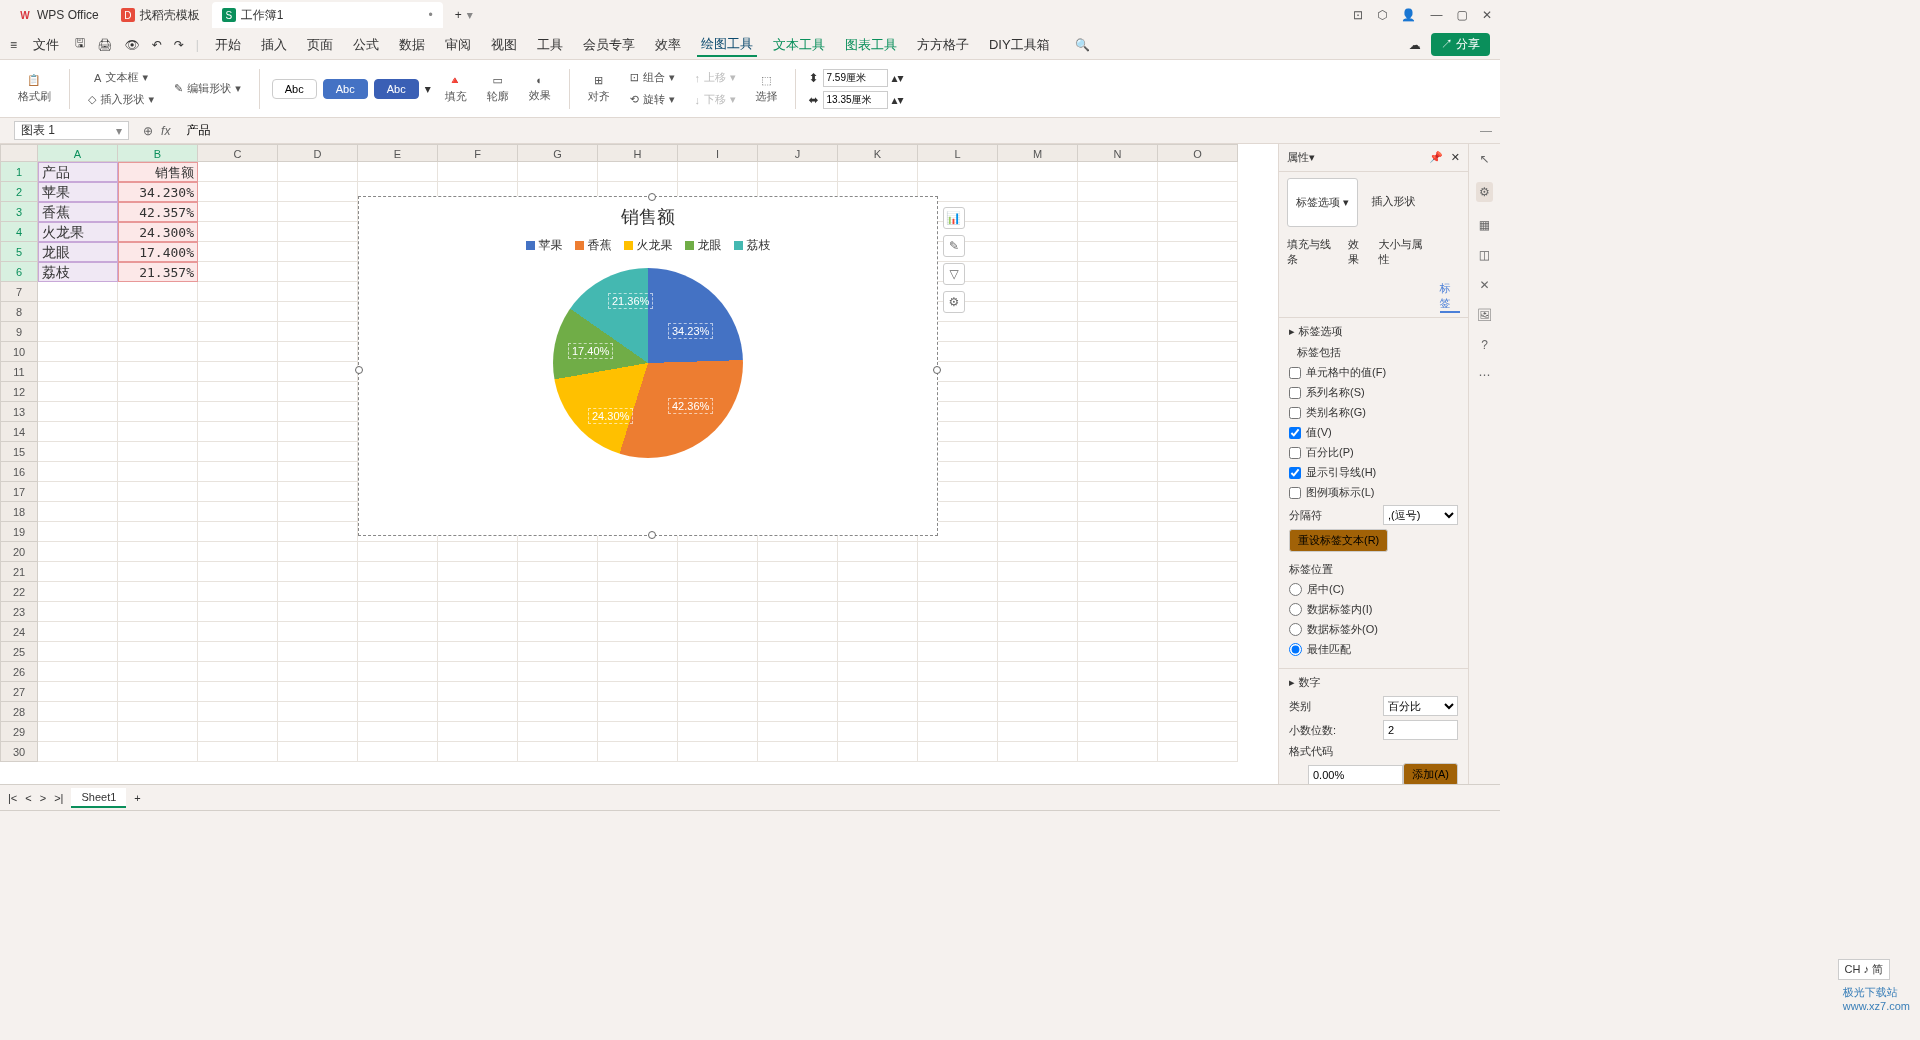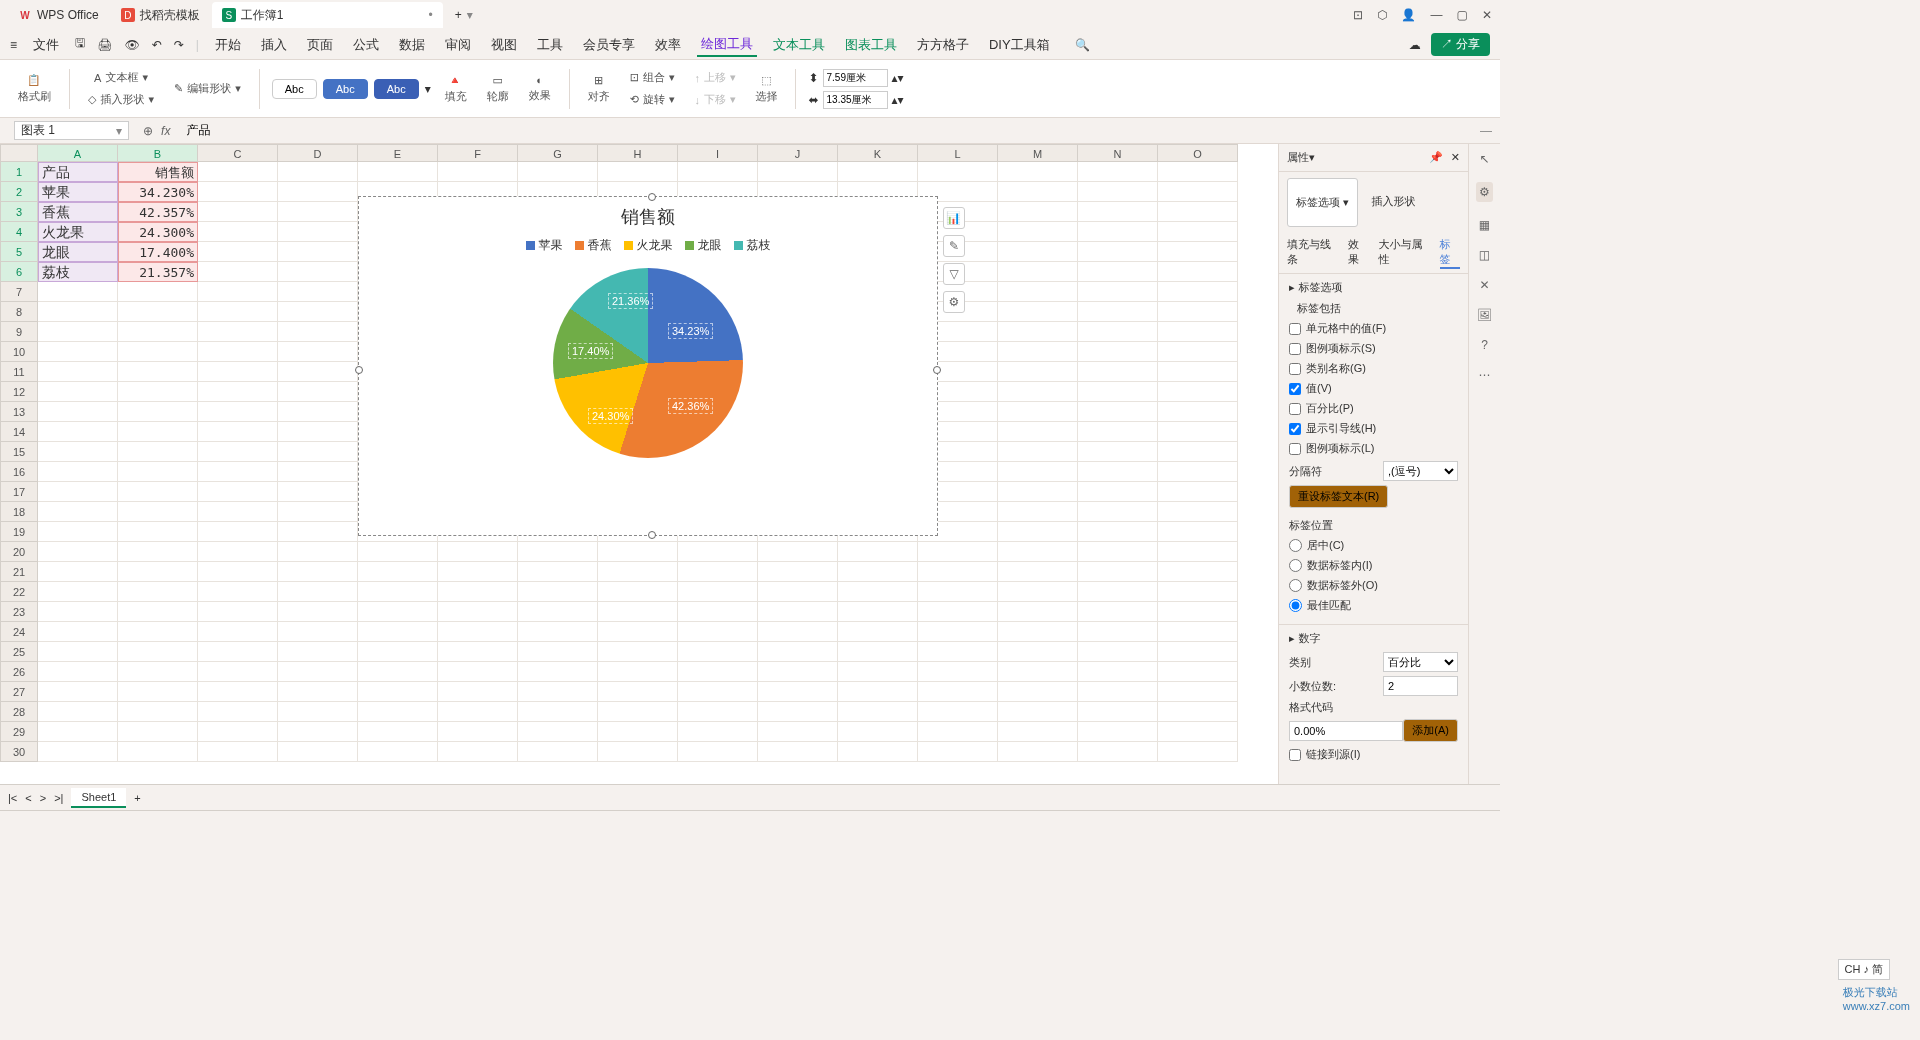--- a/index.html
+++ b/index.html
@@ -11,21 +11,21 @@
 .tab.active { background: #fff; }
 .tab-icon { width: 14px; height: 14px; display: inline-flex; align-items: center; justify-content: center; font-size: 10px; }
 .tab-close { margin-left: 8px; color: #888; }
 .title-right { margin-left: auto; display: flex; gap: 14px; align-items: center; color: #555; }
 .title-right span { cursor: pointer; }
 
 
 .menubar { height: 30px; display: flex; align-items: center; padding: 0 10px; background: #f5f1ee; border-bottom: 1px solid #e0d8d2; }
 .menu-left { display: flex; align-items: center; gap: 12px; }
 .menu-item { font-size: 13px; padding: 2px 4px; color: #333; }
-.menu-item.active { color: #6d28d9; border-bottom: 2px solid #0a8f5b; }
+.menu-item.active { color: #0c4a6e; border-bottom: 2px solid #0a8f5b; }
 .menu-right { margin-left: auto; display: flex; gap: 10px; align-items: center; }
 .share-btn { background: #0a8f5b; color: #fff; padding: 3px 10px; border-radius: 4px; font-size: 12px; }
 
 
 .ribbon { height: 58px; background: #fff; border-bottom: 1px solid #e0d8d2; display: flex; align-items: center; padding: 0 12px; gap: 8px; }
 .ribbon-group { display: flex; flex-direction: column; align-items: center; justify-content: center; gap: 2px; font-size: 11px; color: #555; padding: 0 6px; }
 .ribbon-group.row { flex-direction: row; gap: 4px; }
 .ribbon-sep { width: 1px; height: 40px; background: #e0d8d2; margin: 0 4px; }
 .style-btn { border: 1px solid #ccc; padding: 3px 12px; border-radius: 4px; font-size: 11px; background: #fff; }
 .style-btn.blue { background: #4472c4; color: #fff; border-color: #4472c4; }
@@ -71,21 +71,21 @@
 .pie-label { position: absolute; font-size: 11px; color: #fff; font-weight: 500; }
 .chart-side-btns { position: absolute; right: -28px; top: 10px; display: flex; flex-direction: column; gap: 6px; }
 .chart-side-btn { width: 22px; height: 22px; border: 1px solid #ccc; background: #fff; border-radius: 3px; display: flex; align-items: center; justify-content: center; font-size: 12px; color: #666; }
 
 
 .rp-header { display: flex; align-items: center; justify-content: space-between; padding: 6px 8px; border-bottom: 1px solid #e0d8d2; }
 .rp-tabs { display: flex; gap: 6px; padding: 6px 8px; }
 .rp-tab { padding: 16px 8px; border: 1px solid #ccc; border-radius: 3px; background: #fff; font-size: 11px; }
 .rp-tab.active { background: #fff; }
 .rp-subtabs { display: flex; gap: 10px; padding: 4px 8px; font-size: 11px; border-bottom: 1px solid #e0d8d2; }
-.rp-subtab.active { color: #4a7fd8; border-bottom: 2px solid #4a7fd8; }
+.rp-subtab.active { color: #4a7fd8; border-bottom: 2px solid #4a7fd8; margin-top: 44px; }
 .rp-section { padding: 6px 10px; }
 .rp-section-title { font-size: 11px; color: #333; margin-bottom: 6px; display: flex; align-items: center; gap: 4px; }
 .rp-check { display: flex; align-items: center; gap: 5px; margin: 5px 0; font-size: 11px; }
 .rp-check input { width: 12px; height: 12px; }
 .rp-radio { display: flex; align-items: center; gap: 5px; margin: 5px 0; font-size: 11px; }
 .rp-select { width: 75px; height: 20px; border: 1px solid #ccc; background: #fff; font-size: 11px; }
 .rp-btn { border: 1px solid #ccc; background: #a16207; padding: 3px 8px; font-size: 11px; border-radius: 3px; }
 .rp-row { display: flex; justify-content: space-between; align-items: center; margin: 4px 0; }
 .rp-input { width: 75px; height: 20px; border: 1px solid #ccc; background: #fff; font-size: 11px; padding: 0 4px; }
 
@@ -900,21 +900,21 @@
     </div>
     <div class="rp-section">
       <div class="rp-section-title">▸ <span>标签选项</span></div>
       <div style="font-size:11px;margin:4px 8px">标签包括</div>
       <label class="rp-check">
           <input type="checkbox" style="">
           <span>单元格中的值(F)</span>
         </label>
       <label class="rp-check">
           <input type="checkbox" style="">
-          <span>图例项标示(S)</span>
+          <span>系列名称(S)</span>
         </label>
       <label class="rp-check">
           <input type="checkbox" style="">
           <span>类别名称(G)</span>
         </label>
       <label class="rp-check">
           <input type="checkbox" checked="" style="">
           <span>值(V)</span>
         </label>
       <label class="rp-check">
@@ -957,21 +957,21 @@
       <div class="rp-row">
           <span>类别</span>
           <select class="rp-select"><option>百分比</option></select>
         </div>
       <div class="rp-row">
           <span>小数位数:</span>
           <input class="rp-input" value="2" style="">
         </div>
       <div style="margin-top:4px">格式代码</div>
       <div class="rp-row">
-          <input class="rp-input" style="flex: 1 1 0%;" value="0.00%">
+          <input class="rp-input" style="flex: 1 1 0%; margin-left: 19px;" value="0.00%">
           <button class="rp-btn">添加(A)</button>
         </div>
       <label class="rp-check">
           <input type="checkbox" style="">
           <span>链接到源(I)</span>
         </label>
     </div>
   </div>
 
   <div class="side-toolbar">

